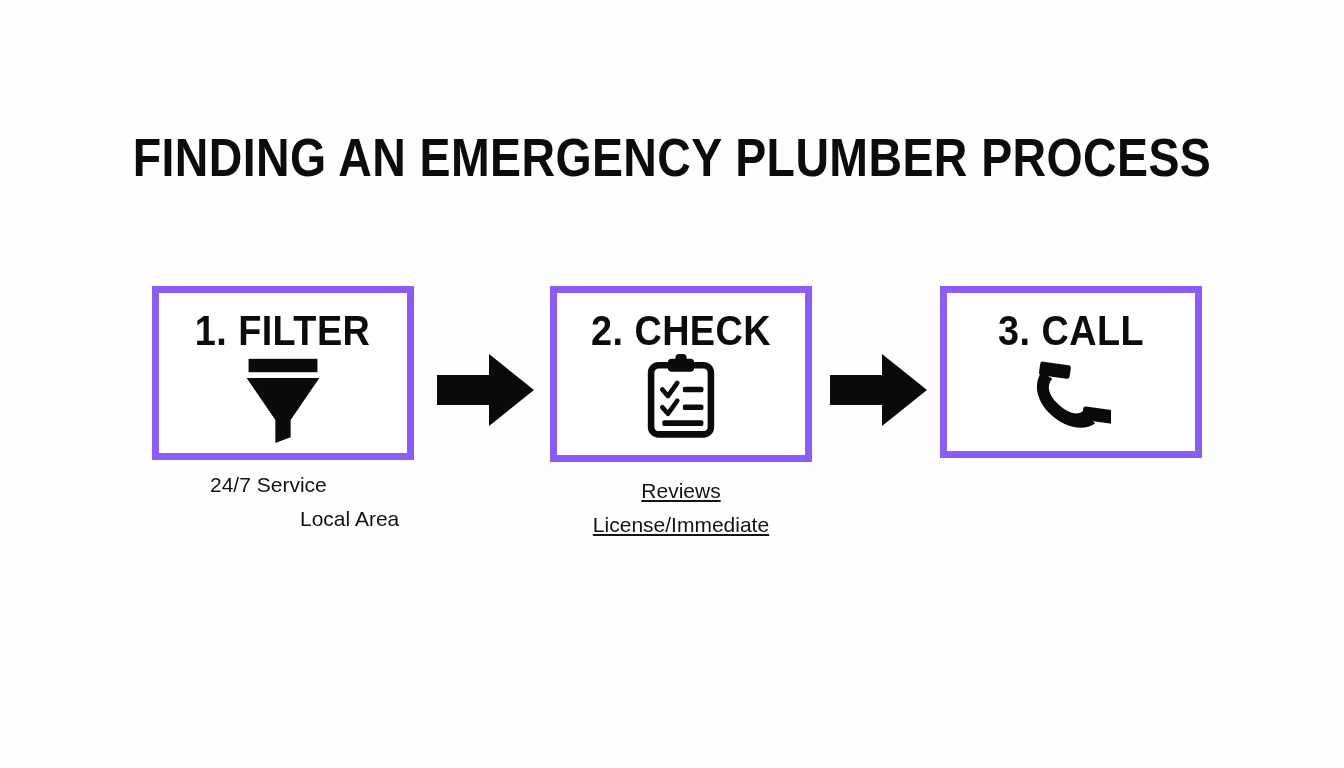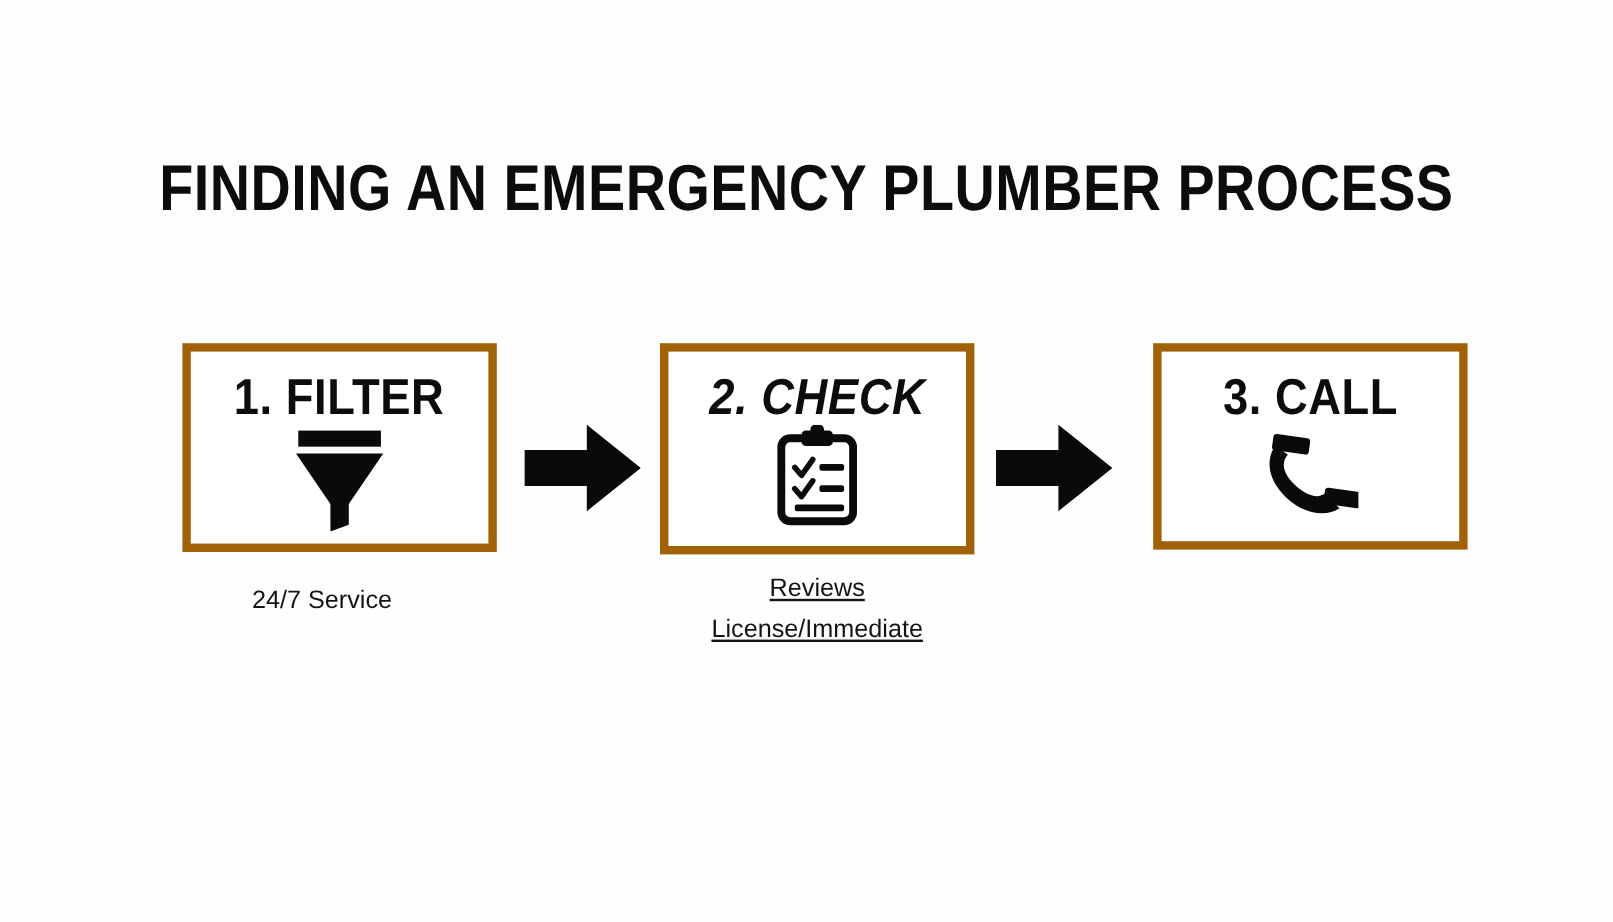--- a/index.html
+++ b/index.html
@@ -51,36 +51,36 @@
     height: 260px;
   }
 
   .step {
     position: absolute;
     top: 0;
     width: 262px;
   }
   .step-1 { left: 152px; }
   .step-2 { left: 550px; }
-  .step-3 { left: 961px; }
+  .step-3 { left: 940px; }
 
   .box {
     position: relative;
     box-sizing: border-box;
     width: 262px;
     height: 174px;
-    border: 7px solid #a16207;
+    border: 7px solid #8b5cf6;
     background: #ffffff;
     display: flex;
     flex-direction: column;
     align-items: center;
     justify-content: flex-start;
     padding-top: 16px;
   }
-  .step-2 .box { height: 176px; font-style: italic; }
+  .step-2 .box { height: 176px; }
   .step-3 .box { height: 172px; }
 
   .step-heading {
     font-family: "Liberation Sans Narrow", "Liberation Sans", sans-serif;
     font-weight: 700;
     font-size: 42px;
     line-height: 44px;
     letter-spacing: 0.5px;
     color: #0c0c0c;
     transform: scaleX(0.9);
@@ -92,21 +92,21 @@
     display: flex;
     align-items: center;
     justify-content: center;
     height: 84px;
   }
   .step-2 .icon-wrap { margin-top: 2px; }
   .step-3 .icon-wrap { margin-top: 2px; }
 
   
   .captions {
-    margin-top: 24px;
+    margin-top: 8px;
     width: 262px;
     font-size: 21px;
     line-height: 34px;
     color: #131313;
   }
   .caption-line { white-space: nowrap; }
 
   .step-1 .captions { text-align: left; padding-left: 0; }
   .step-1 .caption-line-0 { padding-left: 58px; }
   .step-1 .caption-line-1 { padding-left: 148px; }
@@ -143,20 +143,21 @@
         <div class="icon-wrap">
           <svg viewBox="0 0 100 92" width="96" height="88" aria-hidden="true">
             <rect class="ink" x="14" y="4" width="72" height="14"></rect>
             <polygon class="ink" points="12,24 88,24 58,68 42,68"></polygon>
             <polygon class="ink" points="42,66 58,66 58,86 42,92"></polygon>
           </svg>
         </div>
       </div>
       <div class="captions">
         <div class="caption-line caption-line-0">24/7 Service</div>
+        <div class="caption-line caption-line-1">Local Area</div>
       </div>
     </div>
 
     <div class="arrow arrow-1">
       <svg viewBox="0 0 97 72" aria-hidden="true">
         <polygon class="ink" points="0,21 52,21 52,0 97,36 52,72 52,51 0,51"></polygon>
       </svg>
     </div>
 
     <div class="step step-2">

